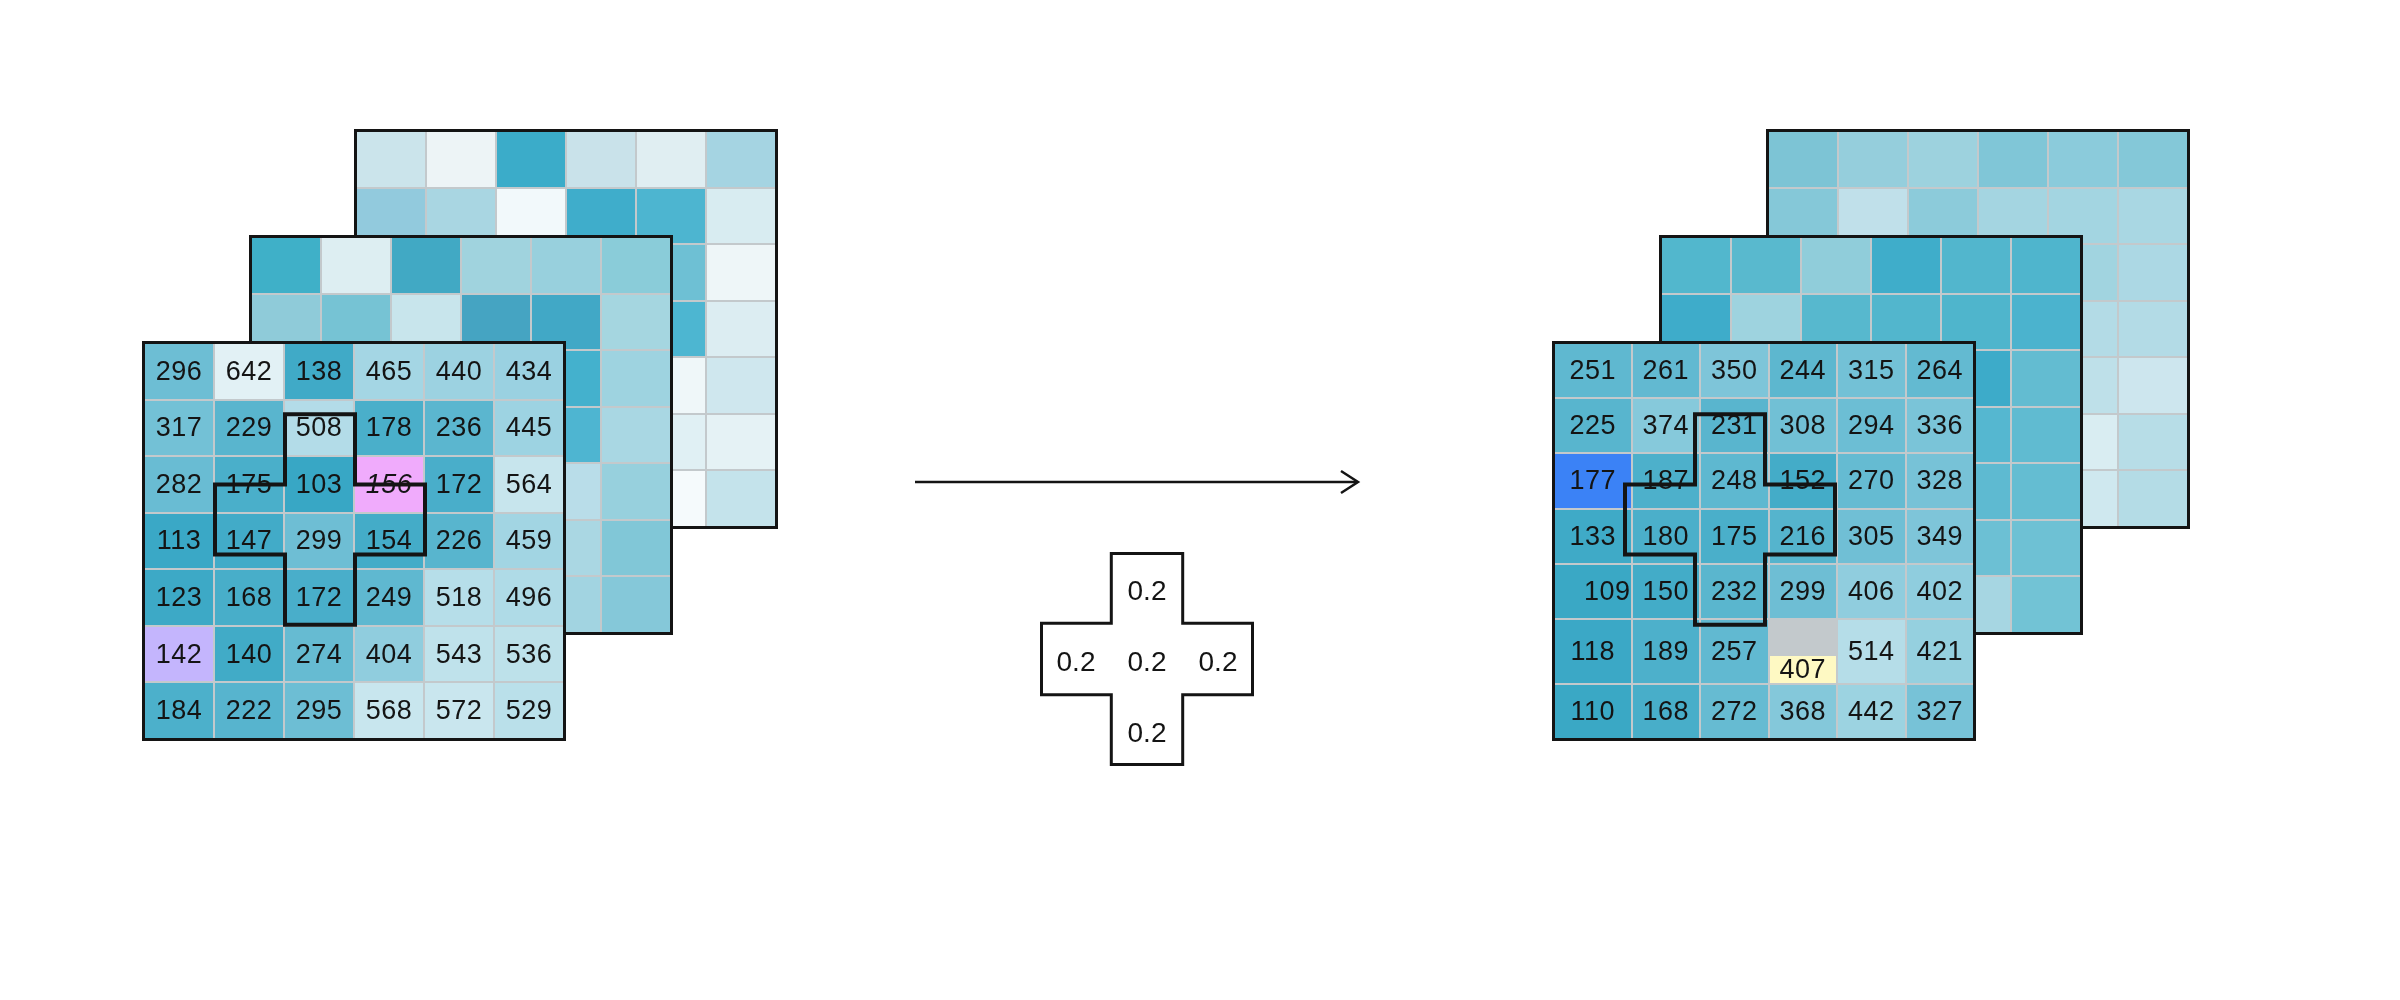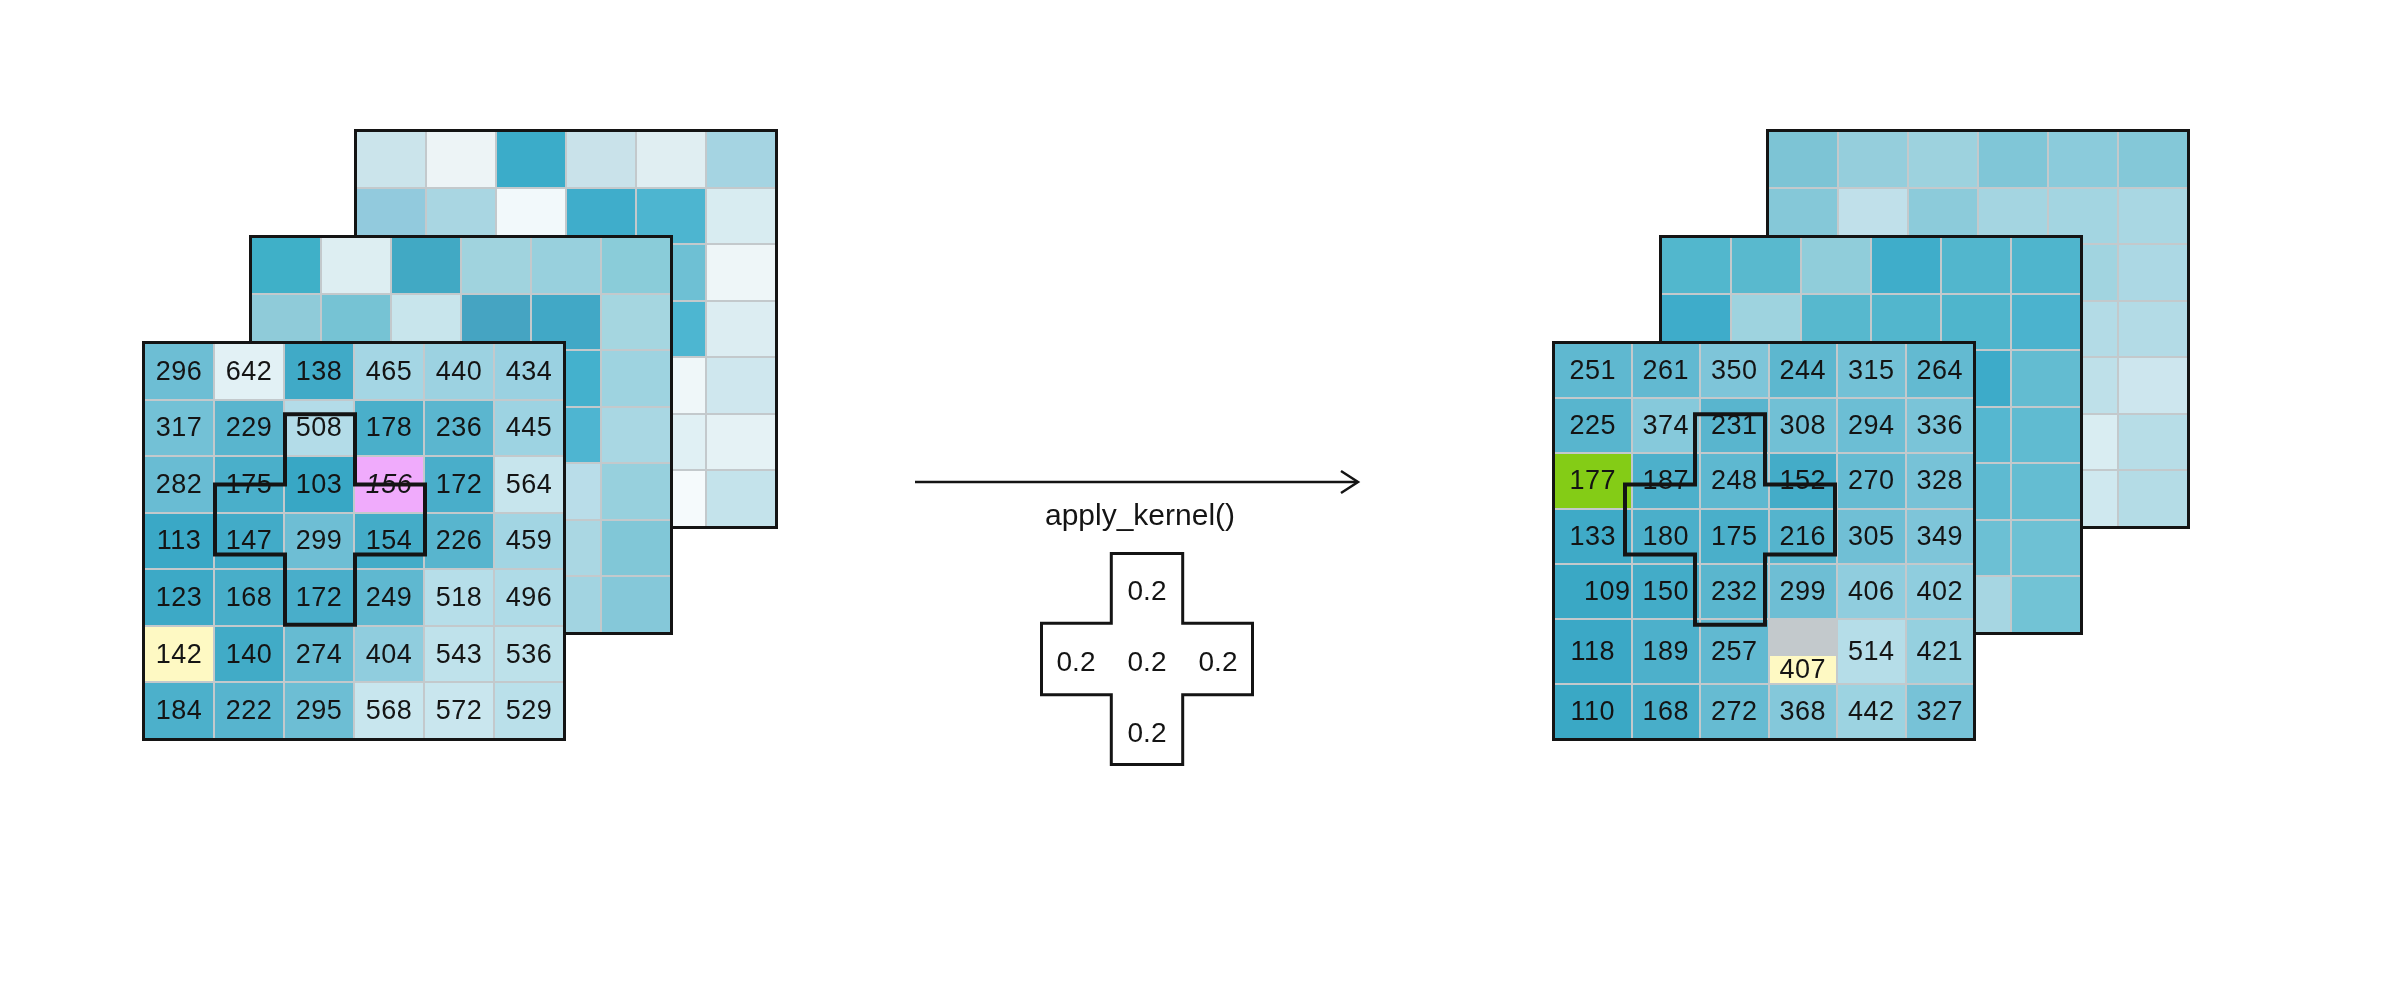--- a/index.html
+++ b/index.html
@@ -152,21 +152,21 @@
         <div class="cell" style="background: rgb(110, 190, 212);">299</div>
         <div class="cell" style="background: rgb(68, 172, 200);">154</div>
         <div class="cell" style="background: rgb(88, 181, 206);">226</div>
         <div class="cell" style="background: rgb(162, 213, 227);">459</div>
         <div class="cell" style="background: rgb(61, 169, 198);">123</div>
         <div class="cell" style="background: rgb(72, 174, 201);">168</div>
         <div class="cell" style="background: rgb(73, 174, 202);">172</div>
         <div class="cell" style="background: rgb(95, 184, 208);">249</div>
         <div class="cell" style="background: rgb(182, 222, 233);">518</div>
         <div class="cell" style="background: rgb(175, 219, 231);">496</div>
-        <div class="cell" style="background: #fef9c3; text-align: right;">142</div>
+        <div class="cell" style="background: #c4b5fd; text-align: right;">142</div>
         <div class="cell" style="background: rgb(65, 171, 199);">140</div>
         <div class="cell" style="background: rgb(102, 187, 210);">274</div>
         <div class="cell" style="background: rgb(144, 205, 222);">404</div>
         <div class="cell" style="background: rgb(191, 226, 235);">543</div>
         <div class="cell" style="background: rgb(189, 225, 234);">536</div>
         <div class="cell" style="background: rgb(76, 176, 203);">184</div>
         <div class="cell" style="background: rgb(87, 180, 206);">222</div>
         <div class="cell" style="background: rgb(109, 190, 212);">295</div>
         <div class="cell" style="background: rgb(200, 230, 238);">568</div>
         <div class="cell" style="background: rgb(201, 230, 238);">572</div>
@@ -174,21 +174,20 @@
       </div>
     <svg class="plus-overlay ov-l" viewBox="0 0 424 495">
         <path d="M 143 73.2 H 213 V 143.4 H 283 V 213.60000000000002 H 213 V 283.8 H 143 V 213.60000000000002 H 73 V 143.4 H 143 Z" fill="none" stroke="#141414" stroke-width="4"></path>
       </svg>
   </div>
 
   <svg class="arrow-svg" viewBox="0 0 460 30">
     <line x1="5" y1="14" x2="446" y2="14" stroke="#141414" stroke-width="2.5"></line>
     <path d="M 431 3 L 448 14 L 431 25" fill="none" stroke="#141414" stroke-width="2.5"></path>
   </svg>
-  <div class="apply-label">apply_kernel()</div>
   <svg class="kernel-svg" viewBox="0 0 214 214">
     <path d="M 71.3 1.5 H 142.7 V 71.3 H 212.5 V 142.7 H 142.7 V 212.5 H 71.3 V 142.7 H 1.5 V 71.3 H 71.3 Z" fill="#ffffff" stroke="#141414" stroke-width="3"></path>
     <g>
         <text x="107" y="38" text-anchor="middle" dominant-baseline="central" class="kernel-text">0.2</text>
         <text x="36" y="109" text-anchor="middle" dominant-baseline="central" class="kernel-text">0.2</text>
         <text x="107" y="109" text-anchor="middle" dominant-baseline="central" class="kernel-text">0.2</text>
         <text x="178" y="109" text-anchor="middle" dominant-baseline="central" class="kernel-text">0.2</text>
         <text x="107" y="180" text-anchor="middle" dominant-baseline="central" class="kernel-text">0.2</text>
       </g>
   </svg>
@@ -288,21 +287,21 @@
         <div class="cell" style="background: rgb(126, 197, 217);">350</div>
         <div class="cell" style="background: rgb(93, 183, 207);">244</div>
         <div class="cell" style="background: rgb(115, 193, 214);">315</div>
         <div class="cell" style="background: rgb(99, 186, 209);">264</div>
         <div class="cell" style="background: rgb(88, 181, 206);">225</div>
         <div class="cell" style="background: rgb(134, 201, 219);">374</div>
         <div class="cell" style="background: rgb(89, 181, 206);">231</div>
         <div class="cell" style="background: rgb(113, 192, 213);">308</div>
         <div class="cell" style="background: rgb(108, 190, 212);">294</div>
         <div class="cell" style="background: rgb(122, 196, 216);">336</div>
-        <div class="cell" style="background: #84cc16;">177</div>
+        <div class="cell" style="background: #3b82f6;">177</div>
         <div class="cell" style="background: rgb(77, 176, 203);">187</div>
         <div class="cell" style="background: rgb(94, 184, 208);">248</div>
         <div class="cell" style="background: rgb(68, 172, 200);">152</div>
         <div class="cell" style="background: rgb(101, 187, 210);">270</div>
         <div class="cell" style="background: rgb(119, 194, 215);">328</div>
         <div class="cell" style="background: rgb(63, 170, 199);">133</div>
         <div class="cell" style="background: rgb(75, 175, 202);">180</div>
         <div class="cell" style="background: rgb(74, 175, 202);">175</div>
         <div class="cell" style="background: rgb(85, 180, 205);">216</div>
         <div class="cell" style="background: rgb(112, 191, 213);">305</div>

